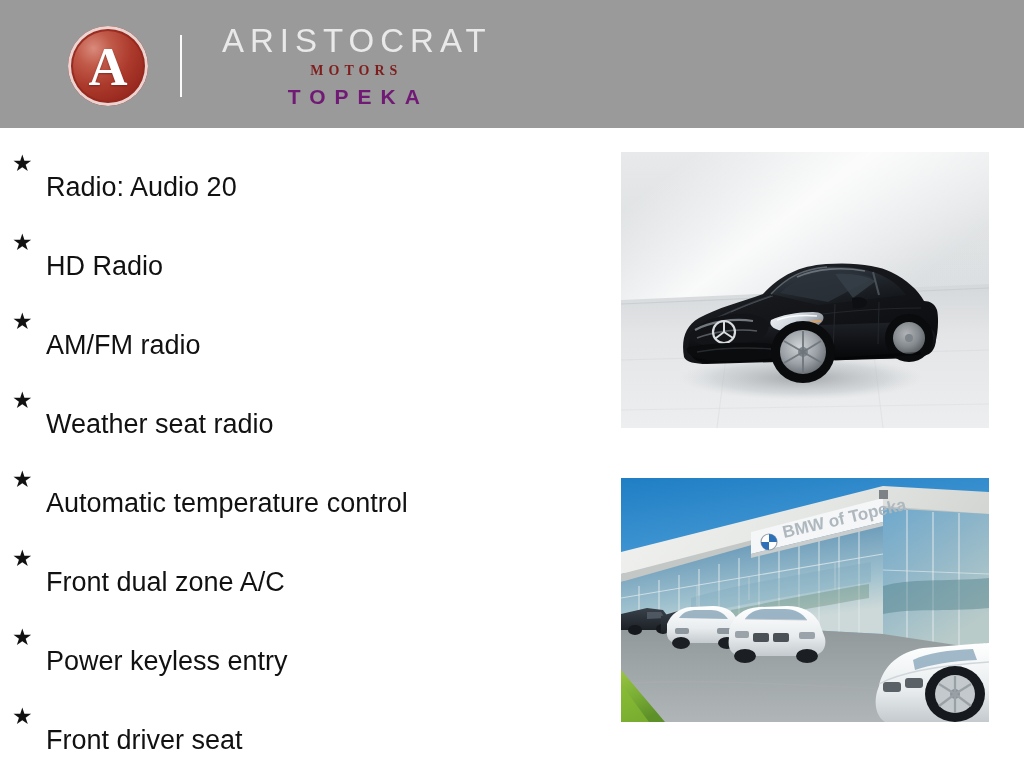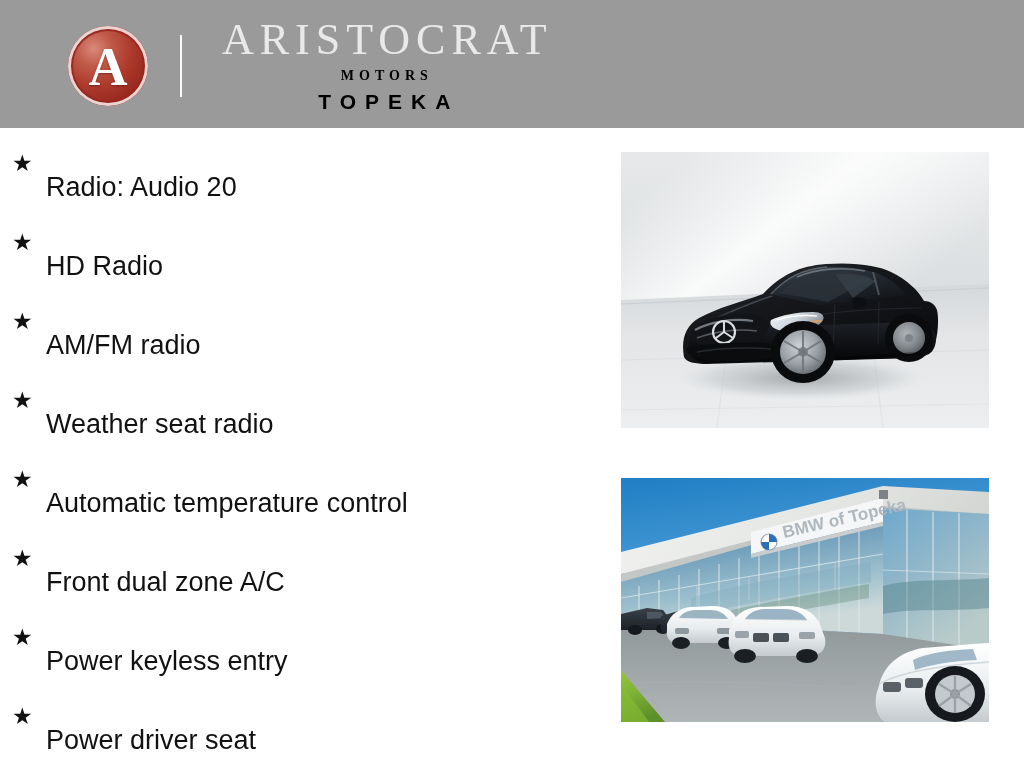--- a/index.html
+++ b/index.html
@@ -67,45 +67,45 @@
     opacity: 0.95;
   }
   .brand-words {
     display: flex;
     flex-direction: column;
     align-items: center;
     justify-content: center;
     padding-bottom: 2px;
   }
   .brand-name {
-    font-family: Liberation Serif, serif;
+    font-family: Liberation Sans, sans-serif;
     font-weight: 400;
-    font-size: 44px;
+    font-size: 33px;
     line-height: 1.0;
     letter-spacing: 6px;
     color: #e9e9e9;
     text-indent: 6px;
   }
   .brand-sub {
     font-family: "Liberation Serif", serif;
     font-weight: 700;
     font-size: 14px;
     line-height: 1.0;
     letter-spacing: 5px;
-    color: #000000;
+    color: #7f1d1d;
     margin-top: 7px;
     text-indent: 5px;
   }
   .brand-city {
     font-family: "Liberation Sans", sans-serif;
     font-weight: 700;
     font-size: 21px;
     line-height: 1.0;
     letter-spacing: 9px;
-    color: #000000;
+    color: #701a75;
     margin-top: 8px;
     text-indent: 9px;
   }
   .header-title {
     position: absolute;
     right: 28px;
     top: 48px;
     font-family: "Liberation Sans", sans-serif;
     font-size: 29px;
     font-weight: 400;
@@ -218,21 +218,21 @@
       <li class="feature-item">
         <span class="feature-bullet">★</span>
         <span class="feature-label">Front dual zone A/C</span>
       </li>
       <li class="feature-item">
         <span class="feature-bullet">★</span>
         <span class="feature-label">Power keyless entry</span>
       </li>
       <li class="feature-item">
         <span class="feature-bullet">★</span>
-        <span class="feature-label">Power driver seat</span>
+        <span class="feature-label">Front driver seat</span>
       </li>
     </ul>
 
   <div class="photo photo-vehicle">
     <svg viewBox="0 0 368 276" preserveAspectRatio="none" aria-hidden="true">
       <defs>
         <linearGradient id="studioWall" x1="0" y1="0" x2="0" y2="1">
           <stop offset="0%" stop-color="#e7e9ea"></stop>
           <stop offset="40%" stop-color="#dcdfe1"></stop>
           <stop offset="100%" stop-color="#cfd3d6"></stop>

